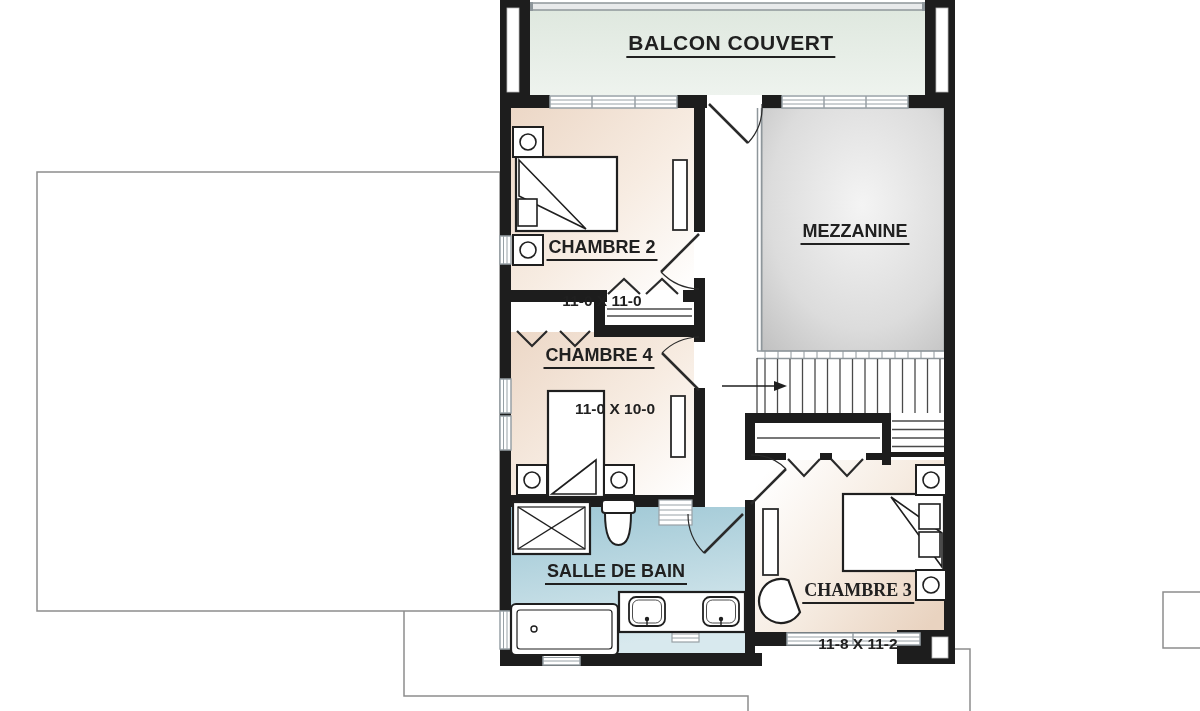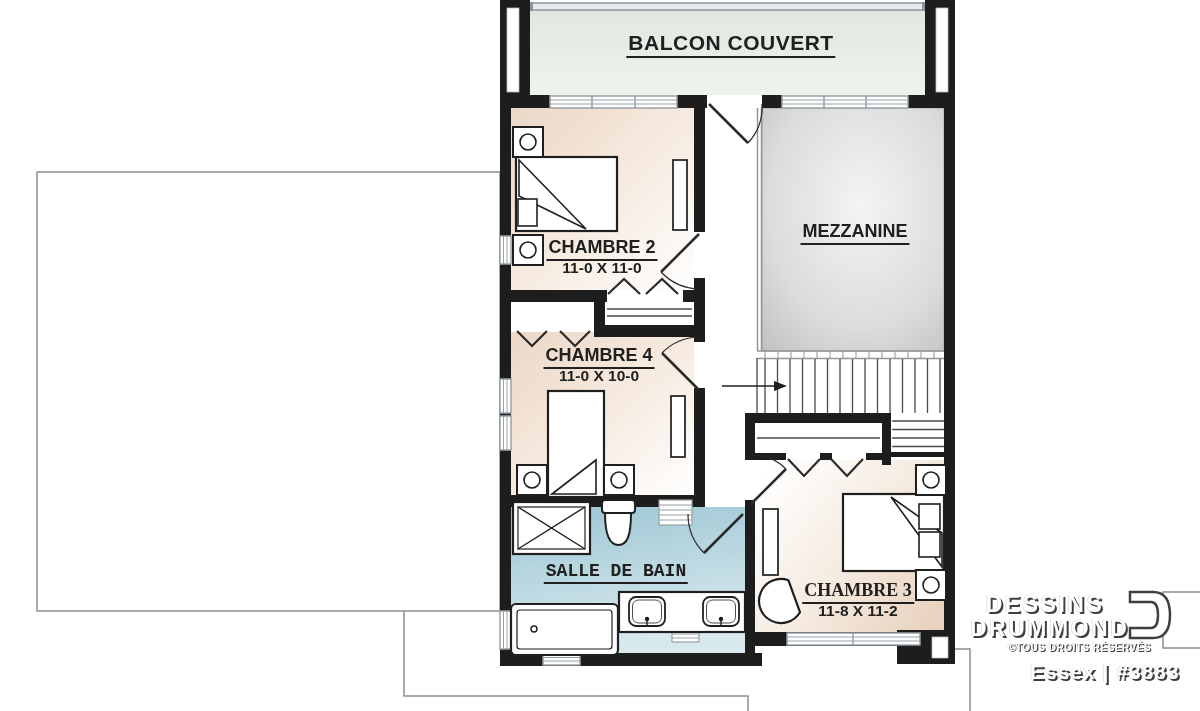--- a/index.html
+++ b/index.html
@@ -6,21 +6,21 @@
   #stage{position:relative;width:1200px;height:711px;background:#fff;overflow:hidden;
          font-family:"Liberation Sans","DejaVu Sans",sans-serif;}
   #plan-svg{position:absolute;left:0;top:0;}
   .wall{fill:var(--wall,#1d1d1d);}
   .room-label{position:absolute;transform:translateX(-50%);white-space:nowrap;text-align:center;
      font-weight:bold;color:var(--label_text,#202020);}
   .room-name{display:inline-block;border-bottom:2.5px solid var(--label_text,#202020);padding:0 2px 1px;}
   .lbl-lg{font-size:21px;letter-spacing:.5px;}
   .lbl-md{font-size:18px;letter-spacing:0;}
   .lbl-dims{position:absolute;transform:translateX(-50%);white-space:nowrap;font-weight:bold;
-     font-size:15.5px;color:var(--label_text,#202020);}
+     font-size:15.5px;color:var(--label_text,#202020);margin-top:33px;}
   #logo{position:absolute;left:948px;top:584px;width:252px;height:127px;}
   .logo-names{position:absolute;left:22px;top:8px;width:150px;text-align:center;line-height:24px;
      font-weight:bold;font-size:23px;letter-spacing:2.5px;color:var(--logo_text,#fff);
      text-shadow:2px 2px 0 var(--logo_shadow,#3f3f3f),-0.5px -0.5px 0 #c9c9c9;}
   .logo-mark{position:absolute;left:176px;top:4px;}
   .logo-rights{position:absolute;left:60px;top:58px;font-weight:bold;font-size:10px;letter-spacing:.5px;
      color:var(--logo_text,#fff);text-shadow:1.2px 1.2px 0 var(--logo_shadow,#3f3f3f),-0.5px -0.5px 0 #c9c9c9;}
   .logo-plan{position:absolute;left:82px;top:76px;font-weight:bold;font-size:21px;letter-spacing:1px;
      color:var(--logo_text,#fff);text-shadow:2px 2px 0 var(--logo_shadow,#3f3f3f),-0.5px -0.5px 0 #c9c9c9;}
 </style>
@@ -352,36 +352,25 @@
 </div>
 <div class="lbl-dims" style="left:602px;top:259px;">11-0 X 11-0</div>
 
 <div class="room-label lbl-md" style="left:855px;top:221px;">
   <span class="room-name">MEZZANINE</span>
 </div>
 
 <div class="room-label lbl-md" style="left:599px;top:345px;text-align:center;">
   <span class="room-name">CHAMBRE 4</span>
 </div>
-<div class="lbl-dims" style="left:599px;top:367px;">11-0 X 10-0</div>
-
-<div class="room-label lbl-md" style="left:616px;top:561px;font-family:Liberation Mono, monospace;">
+<div class="lbl-dims" style="left:615px;top:367px;">11-0 X 10-0</div>
+
+<div class="room-label lbl-md" style="left:616px;top:561px;">
   <span class="room-name">SALLE DE BAIN</span>
 </div>
 
 <div class="room-label lbl-md" style="left:858px;top:580px;font-family:Liberation Serif, serif;">
   <span class="room-name">CHAMBRE 3</span>
 </div>
 <div class="lbl-dims" style="left:858px;top:602px;">11-8 X 11-2</div>
 
-<div id="logo">
-  <div class="logo-names">
-    <div>DESSINS</div>
-    <div>DRUMMOND</div>
-  </div>
-  <svg class="logo-mark" width="52" height="54" viewBox="0 0 52 54">
-    <path d="M6,4 h23 q17,0 17,23 t-17,23 h-23 v-10 h21 q7,0 7,-13 t-7,-13 h-21 z" fill="#ffffff" stroke="#3f3f3f" stroke-width="2.5"></path>
-  </svg>
-  <div class="logo-rights">©TOUS DROITS RÉSERVÉS</div>
-  <div class="logo-plan">Essex | #3883</div>
-</div>
 
 </div>
 
 </body></html>

